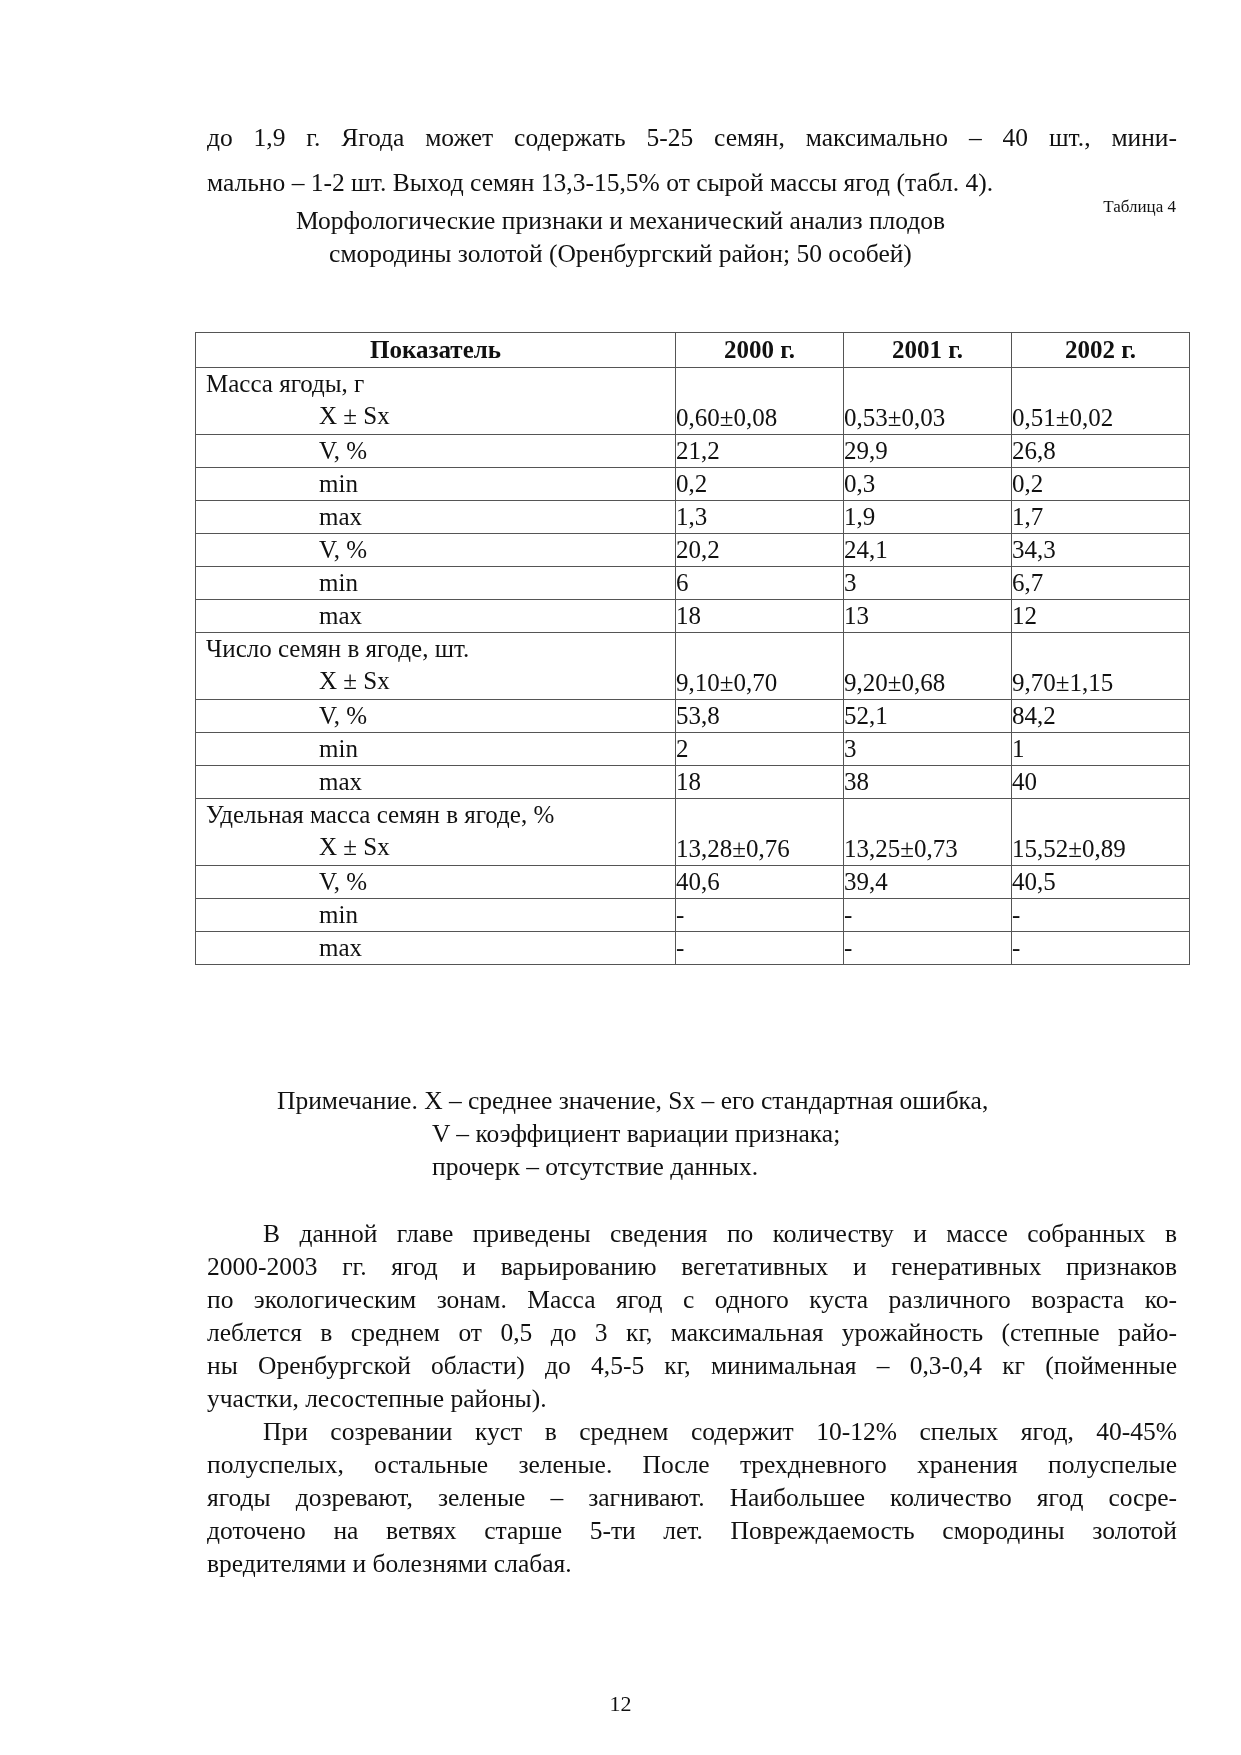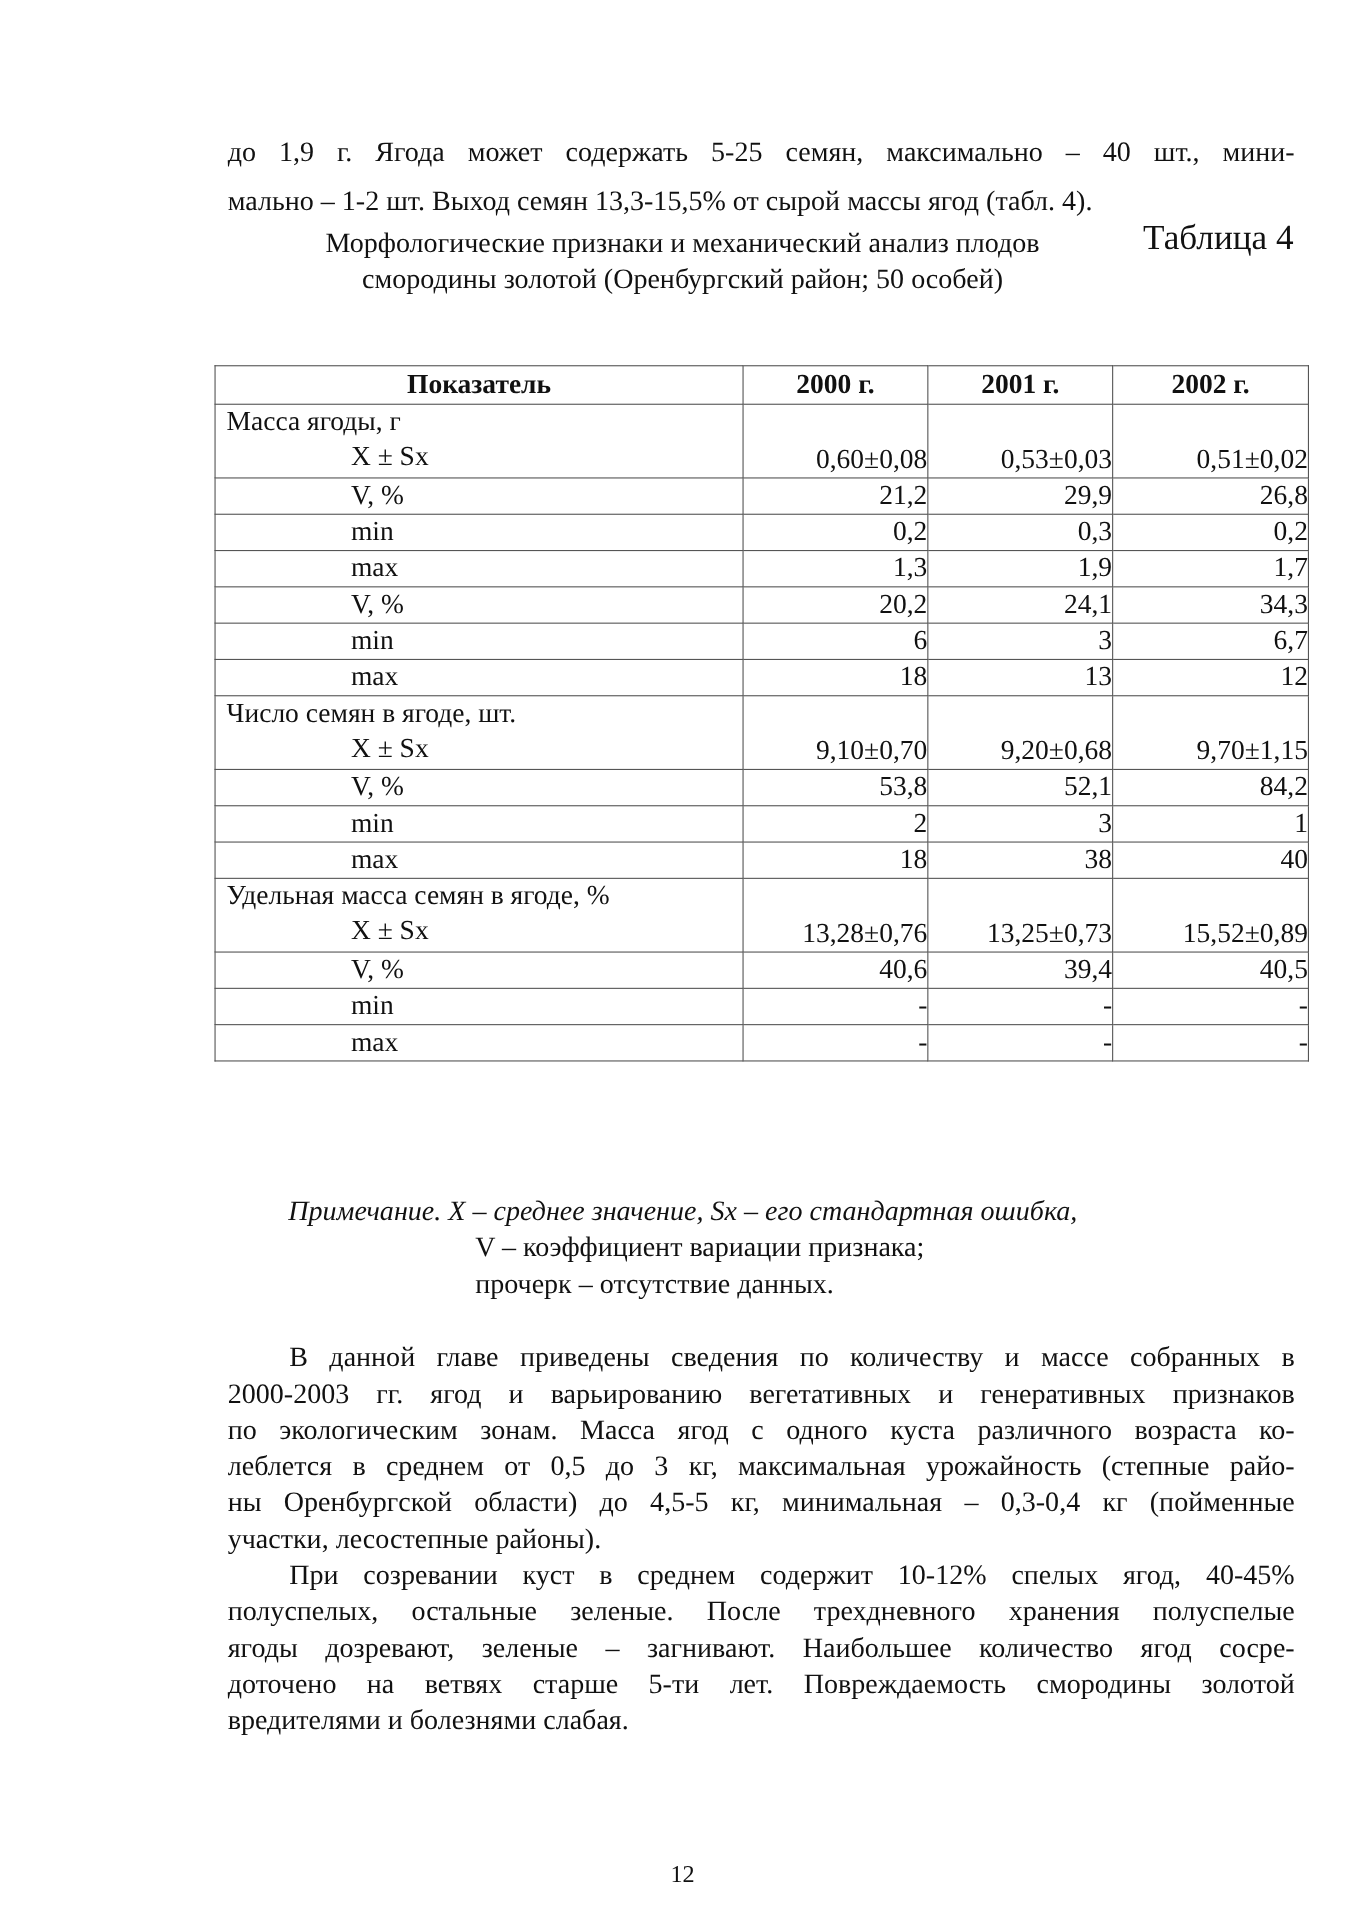--- a/index.html
+++ b/index.html
@@ -1,27 +1,27 @@
 <!DOCTYPE html>
 <html><head>
 <meta charset="utf-8">
 <style>
   html, body { margin: 0; padding: 0; background: #ffffff; }
   body { width: 1241px; height: 1755px; position: relative; overflow: hidden;
          font-family: "Liberation Serif", "DejaVu Serif", serif; color: #111; }
   .line { position: absolute; left: 207px; width: 970px; font-size: 25.5px; line-height: 33px;
           white-space: nowrap; }
   .justify { text-align: justify; text-align-last: justify; }
-  #table-label { position: absolute; right: 65px; top: 197px; font-size: 32px; }
+  #table-label { position: absolute; right: 65px; top: 197px; font-size: 17px; }
   .caption { position: absolute; left: 0; width: 1241px; text-align: center; font-size: 25.5px; line-height: 33px; }
   table { position: absolute; left: 195px; top: 332px; border-collapse: collapse;
           font-size: 25px; }
   td, th { border: 1.5px solid #555; padding: 0; height: 32px; line-height: 32px; }
   th { font-weight: bold; text-align: center; height: 34px; }
-  td.num { text-align: right; vertical-align: bottom; }
+  td.num { text-align: left; vertical-align: bottom; }
   td.label { padding-left: 10px; white-space: nowrap; }
   td.sub { padding-left: 123px; white-space: nowrap; }
   .grp td { height: 66px; margin-top: 44px; }
   .grp td.label { vertical-align: top; }
   .grp .sublabel { display: block; padding-left: 113px; }
   .note { position: absolute; font-size: 25.5px; line-height: 33px; white-space: nowrap; }
   #page-number { position: absolute; top: 1691px; left: 0; width: 1241px; text-align: center; font-size: 22px; }
 </style>
 </head>
 <body>
@@ -135,21 +135,21 @@
       </tr>
       <tr>
         <td class="sub">max</td>
         <td class="num">-</td>
         <td class="num">-</td>
         <td class="num">-</td>
       </tr>
     </tbody>
 </table>
 
-<div class="note" style="left:262px; top:1084px;font-style:italic;">Примечание. X – среднее значение, Sx – его стандартная ошибка,</div>
+<div class="note" style="left:277px; top:1084px;">Примечание. X – среднее значение, Sx – его стандартная ошибка,</div>
 <div class="note" style="left:432px; top:1117px;">V – коэффициент вариации признака;</div>
 <div class="note" style="left:432px; top:1150px;">прочерк – отсутствие данных.</div>
 
 <div>
   <div class="line justify" style="top:1217px; left:263px; width:914px;">В данной главе приведены сведения по количеству и массе собранных в</div>
   <div class="line justify" style="top:1250px;">2000-2003 гг. ягод и варьированию вегетативных и генеративных признаков</div>
   <div class="line justify" style="top:1283px;">по экологическим зонам. Масса ягод с одного куста различного возраста ко-</div>
   <div class="line justify" style="top:1316px;">леблется в среднем от 0,5 до 3 кг, максимальная урожайность (степные райо-</div>
   <div class="line justify" style="top:1349px;">ны Оренбургской области) до 4,5-5 кг, минимальная – 0,3-0,4 кг (пойменные</div>
   <div class="line" style="top:1382px;">участки, лесостепные районы).</div>

